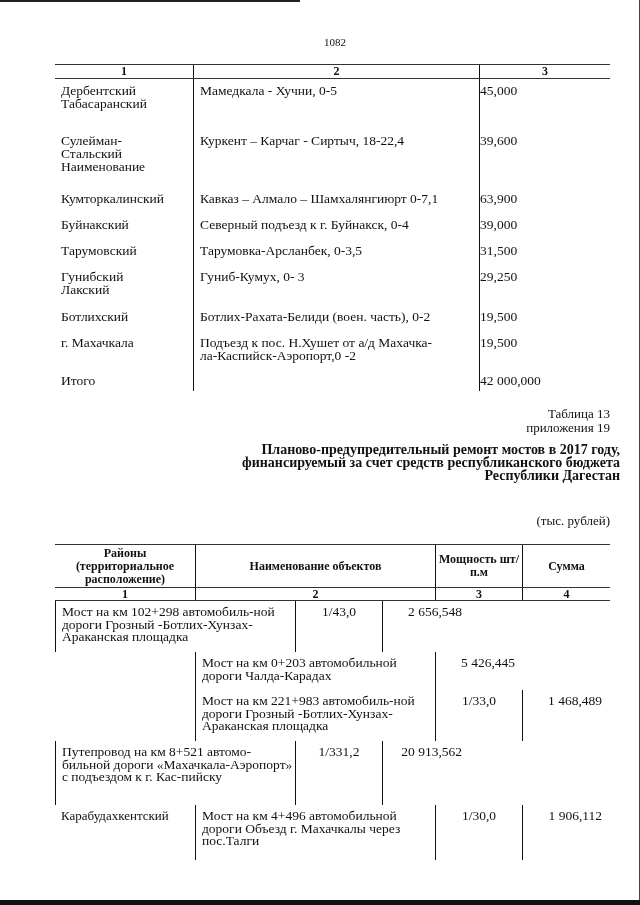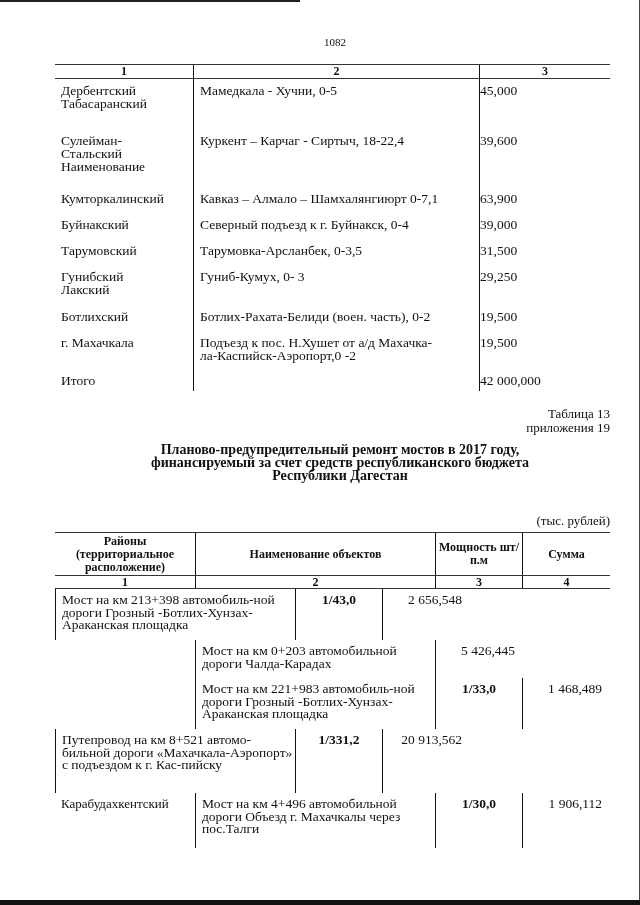--- a/index.html
+++ b/index.html
@@ -18,36 +18,36 @@
   .t1 .row { display: flex; }
   .t1 .c1 { width: 138px; padding-left: 6px; box-sizing: border-box; }
   .t1 .c2 { width: 286px; padding-left: 6px; box-sizing: border-box; border-left: 1px solid #111; }
   .t1 .c3 { width: 131px; padding-right: 8px; box-sizing: border-box; text-align: left; border-left: 1px solid #111; }
   .t1 .head { border-top: 1.5px solid #333; border-bottom: 1.5px solid #333; height: 13px; line-height: 13px; font-weight: bold; font-size: 12px; }
   .t1 .head div { text-align: center; padding: 0; }
   .t1 .drow div { line-height: 13px; padding-top: 5px; }
   .t1 .bold { font-weight: normal; }
 
   .tbl-label { position: absolute; right: 30px; top: 407px; text-align: right; font-size: 13px; line-height: 14px; }
-  .title { position: absolute; left: 60px; width: 560px; top: 443px; text-align: center; font-weight: bold; font-size: 14px; line-height: 13px; }
+  .title { position: absolute; left: 60px; width: 560px; top: 443px; text-align: right; font-weight: bold; font-size: 14px; line-height: 13px; }
   .units { position: absolute; right: 30px; top: 513px; font-size: 13px; }
 
   
-  .t2 { position: absolute; left: 55px; top: 532px; width: 555px; }
+  .t2 { position: absolute; left: 55px; top: 544px; width: 555px; }
   .t2 .row { display: flex; }
   .t2 .c1 { width: 140px; padding-left: 6px; box-sizing: border-box; }
   .t2 .c2 { width: 240px; padding-left: 6px; box-sizing: border-box; border-left: 1px solid #111; }
   .t2 .c3 { width: 87px; text-align: center; box-sizing: border-box; border-left: 1px solid #111; }
   .t2 .c4 { width: 88px; padding-right: 8px; text-align: right; box-sizing: border-box; border-left: 1px solid #111; }
   .t2 .h1 { border-top: 1.5px solid #333; border-bottom: 1.5px solid #333; height: 42px; font-weight: bold; font-size: 12px; line-height: 13px; }
   .t2 .h1 div { display: flex; align-items: center; justify-content: center; text-align: center; padding: 0; }
   .t2 .h2 { border-bottom: 1.5px solid #333; height: 12px; line-height: 12px; font-weight: bold; font-size: 12px; }
   .t2 .h2 div { text-align: center; padding: 0; }
   .t2 .drow div { line-height: 12.5px; padding-top: 5px; }
-  .t2 .drow .c3 { padding-top: 5px; font-weight: bold; }
+  .t2 .drow .c3 { padding-top: 5px; }
 </style>
 </head>
 <body>
 
 <div class="topbar"></div>
 <div class="rightedge"></div>
 <div class="bottombar"></div>
 
 <div class="page-num">1082</div>
 
@@ -124,21 +124,21 @@
     <div class="c3">Мощность шт/п.м</div>
     <div class="c4">Сумма</div>
   </div>
   <div class="row h2">
     <div class="c1">1</div>
     <div class="c2">2</div>
     <div class="c3">3</div>
     <div class="c4">4</div>
   </div>
   <div class="row drow" style="height:51px">
-    <div class="c2">Мост на км 213+398 автомобиль-ной дороги Грозный -Ботлих-Хунзах-Араканская площадка</div>
+    <div class="c2">Мост на км 102+298 автомобиль-ной дороги Грозный -Ботлих-Хунзах-Араканская площадка</div>
     <div class="c3">1/43,0</div>
     <div class="c4">2 656,548</div>
   </div>
   <div class="row drow" style="height:38px">
     <div class="c1"></div>
     <div class="c2">Мост на км 0+203 автомобильной дороги Чалда-Карадах</div>
     <div class="c4">5 426,445</div>
   </div>
   <div class="row drow" style="height:51px">
     <div class="c1"></div>

